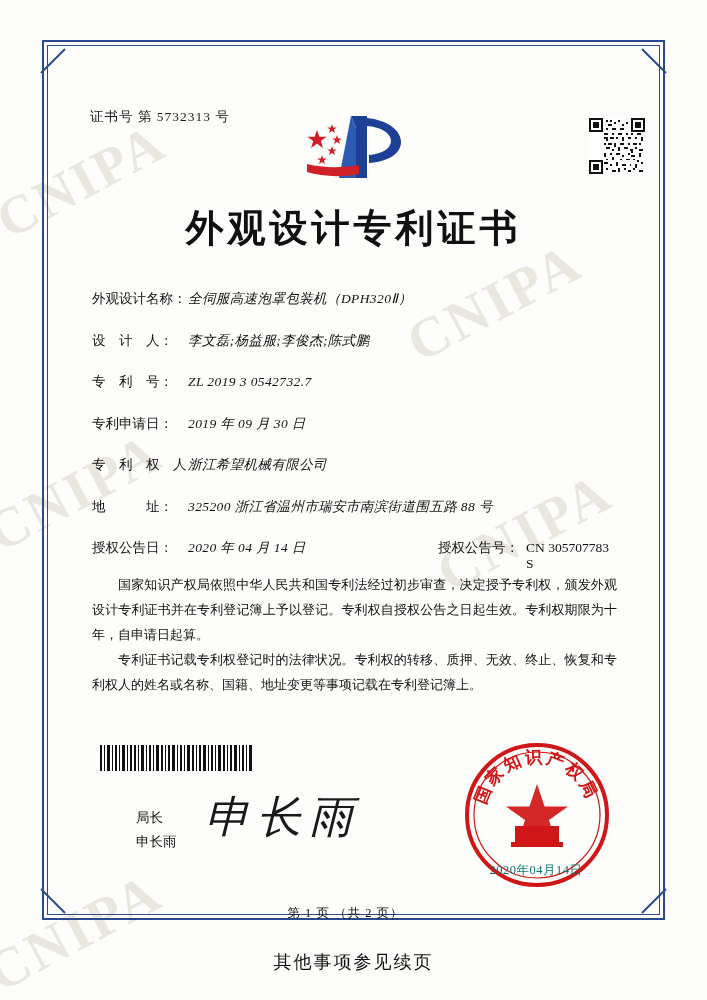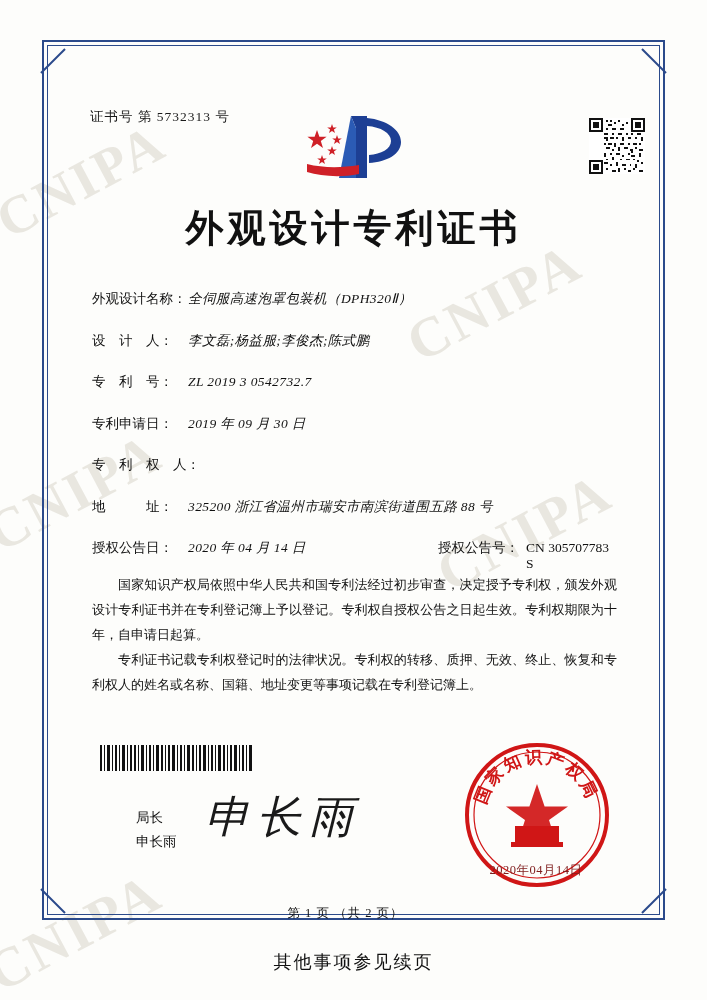--- a/index.html
+++ b/index.html
@@ -173,21 +173,21 @@
     position: absolute;
     right: 95px; top: 740px;
     width: 150px; height: 150px;
   }
   .seal-date {
     position: absolute;
     right: 101px; top: 862px;
     width: 140px;
     text-align: center;
     font-size: 12.5px;
-    color: #7f1d1d;
+    color: #0f766e;
     letter-spacing: 0.5px;
   }
 
   
   .page-no {
     position: absolute;
     left: 0; right: 16px; top: 905px;
     text-align: center;
     font-size: 12.5px;
     color: #111;
@@ -344,20 +344,21 @@
     <div class="row">
       <div class="lbl">专　利　号：</div>
       <div class="val">ZL 2019 3 0542732.7</div>
     </div>
     <div class="row">
       <div class="lbl">专利申请日：</div>
       <div class="val">2019 年 09 月 30 日</div>
     </div>
     <div class="row">
       <div class="lbl">专　利　权　人：</div>
+      <div class="val">浙江希望机械有限公司</div>
     </div>
     <div class="row">
       <div class="lbl">地　　　址：</div>
       <div class="val">325200 浙江省温州市瑞安市南滨街道围五路 88 号</div>
     </div>
     <div class="row split">
       <div class="lbl">授权公告日：</div>
       <div class="val">2020 年 04 月 14 日</div>
       <div class="lbl2">授权公告号：</div>
       <div class="val2">CN 305707783 S</div>

